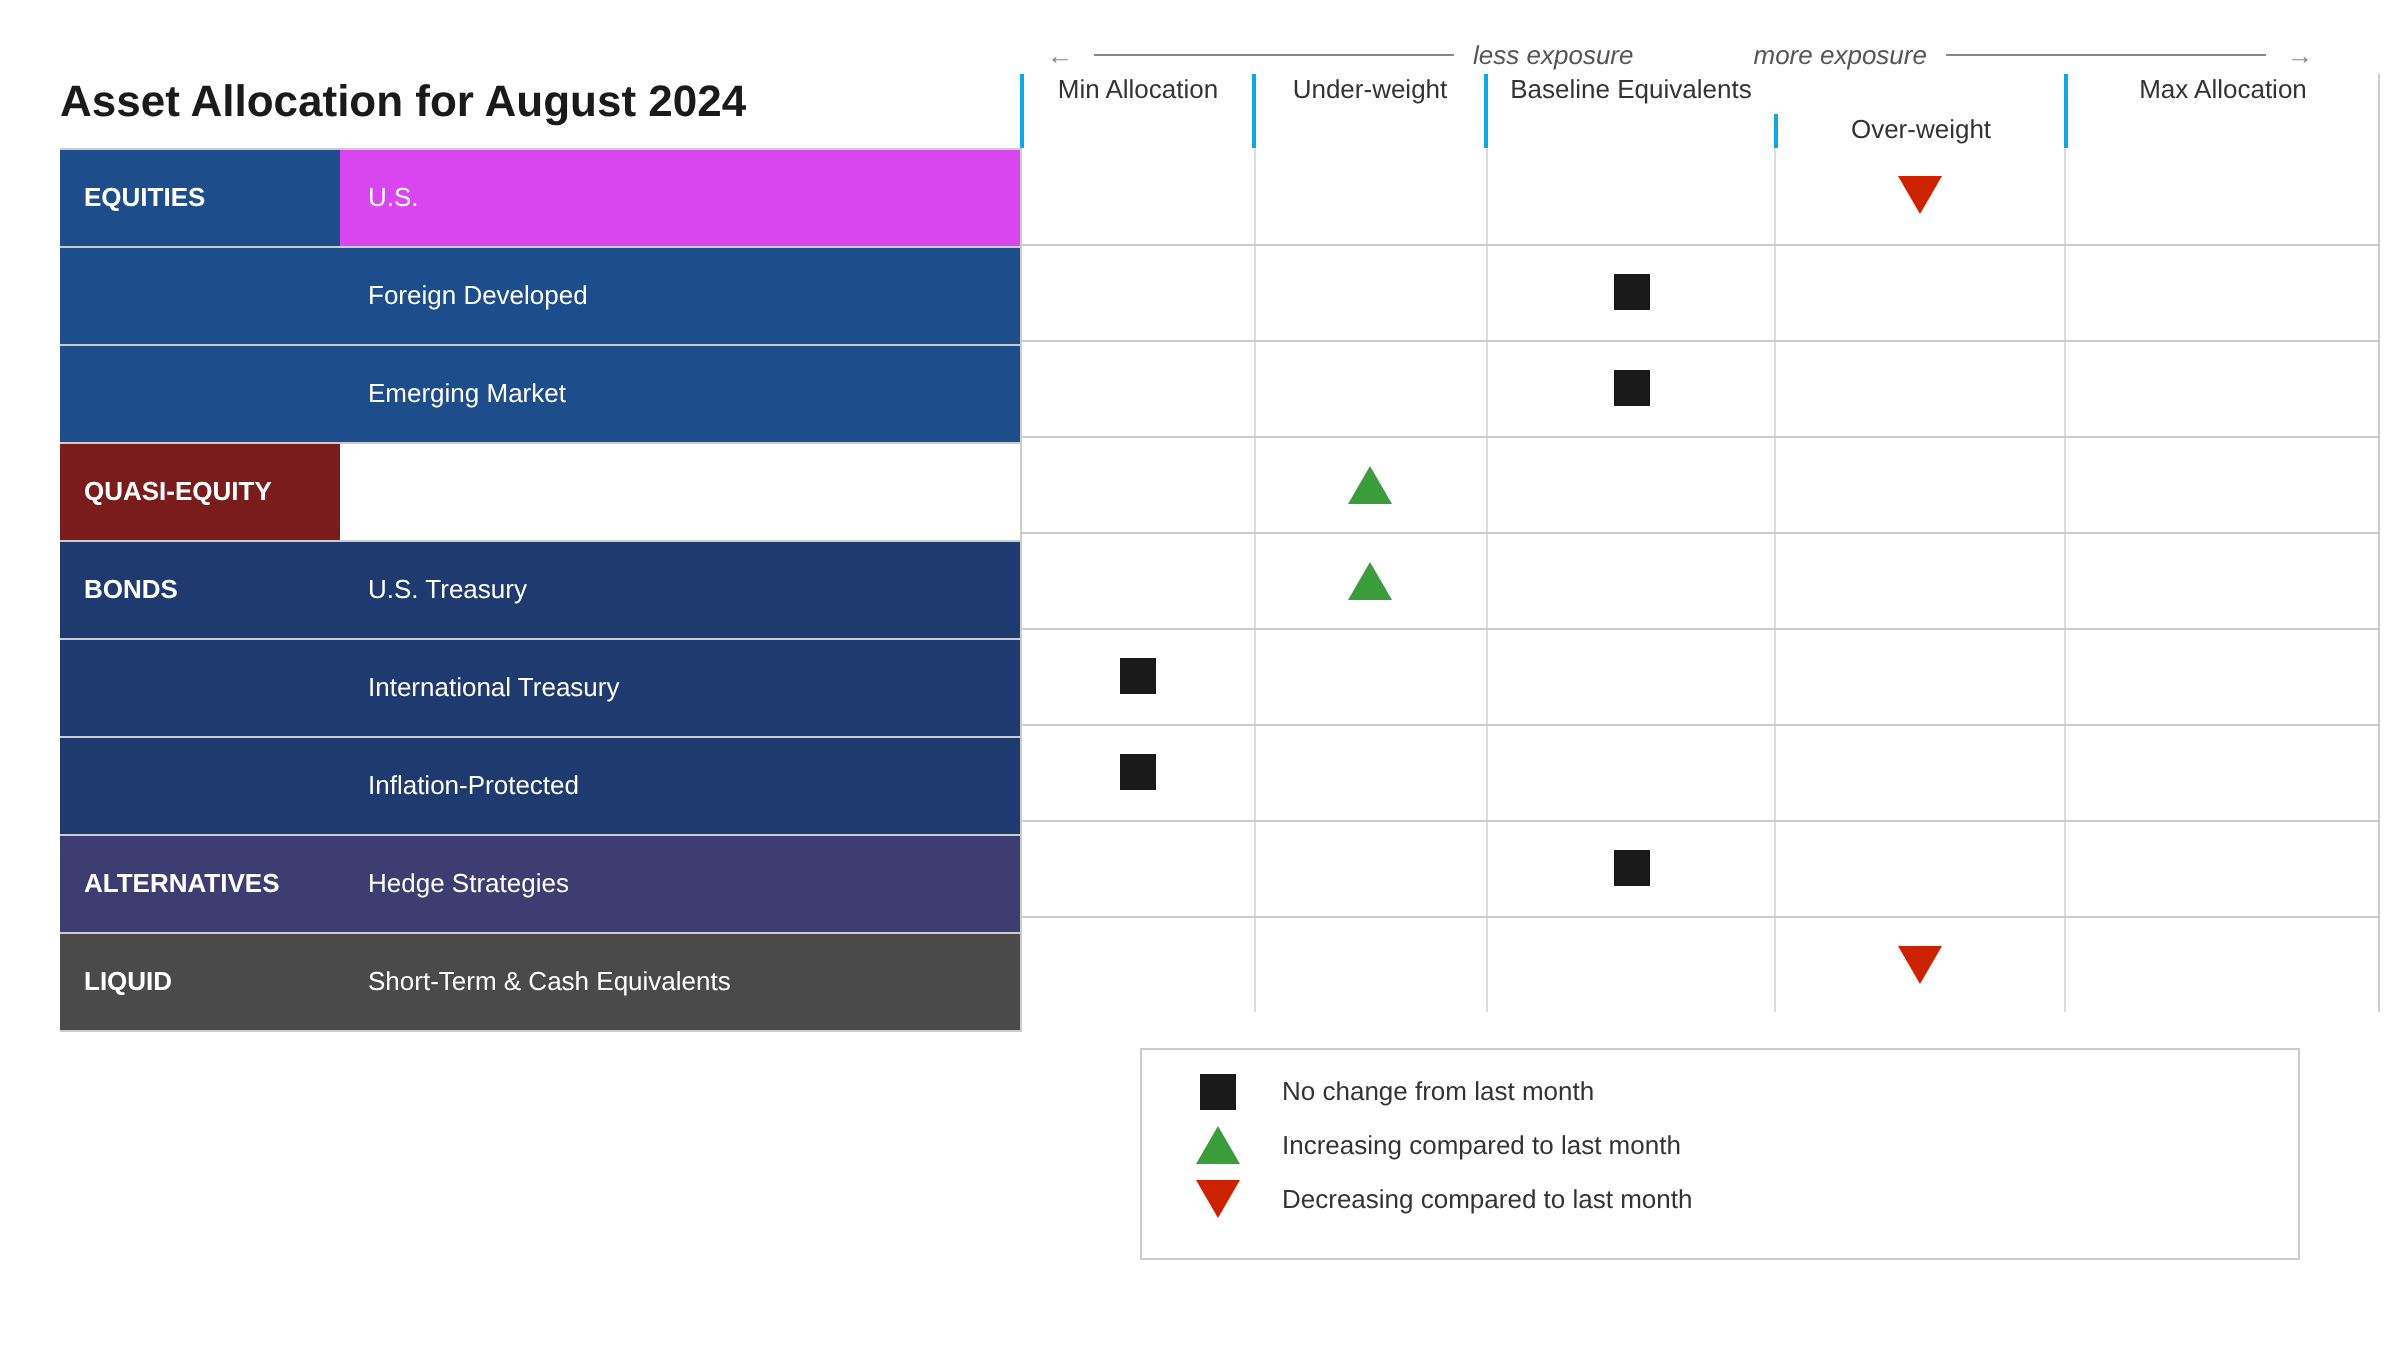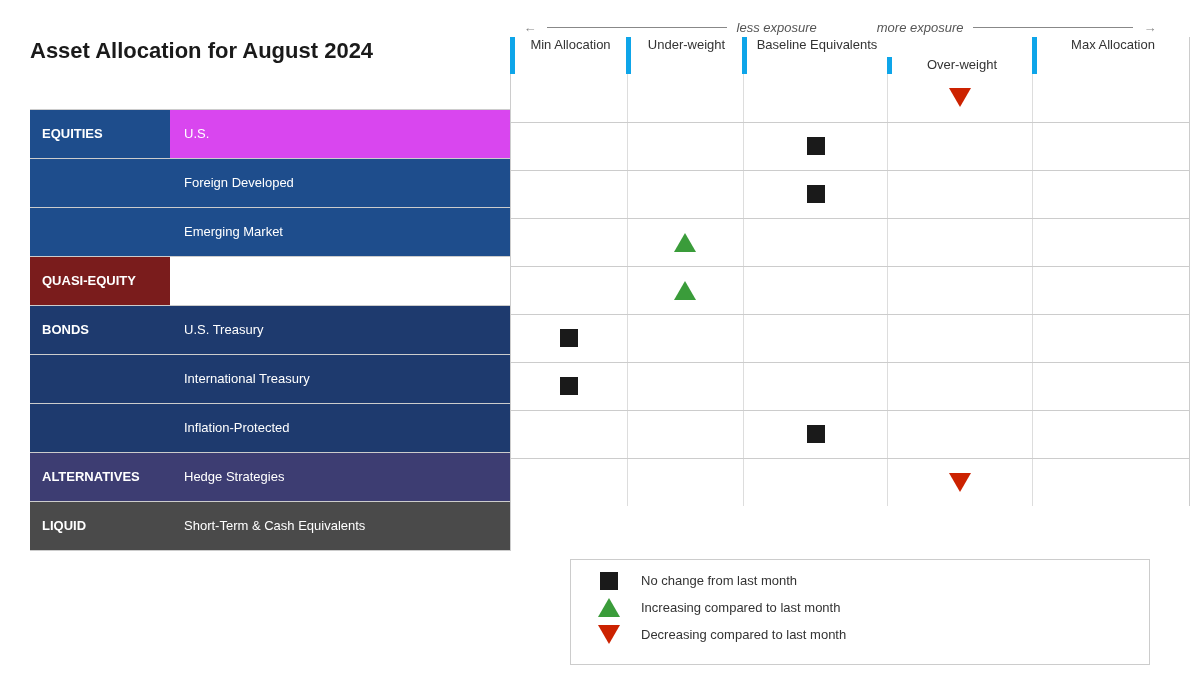--- a/index.html
+++ b/index.html
@@ -41,37 +41,36 @@
       display: flex;
       width: 680px;
     }
 
     .col-header {
       text-align: center;
       font-size: 13px;
       color: #333;
       font-weight: normal;
       line-height: 1.3;
-      border-left: 5px solid #0ea5e9;
+      border-left: 2px solid #0ea5e9;
     }
 
     .col-min { width: 116px; }
     .col-under { width: 116px; }
     .col-baseline { width: 145px; }
     .col-over { width: 145px; margin-top: 20px; }
     .col-max { width: 158px; border-right: 1px solid #ccc; }
 
     .table-area {
       display: flex;
       margin-top: 0;
     }
 
     .row-labels {
       width: 480px;
-      margin-top: 35px;
     }
 
     .table-grid {
       width: 680px;
       border-left: 1px solid #ccc;
     }
 
     .asset-row {
       display: flex;
       align-items: stretch;

